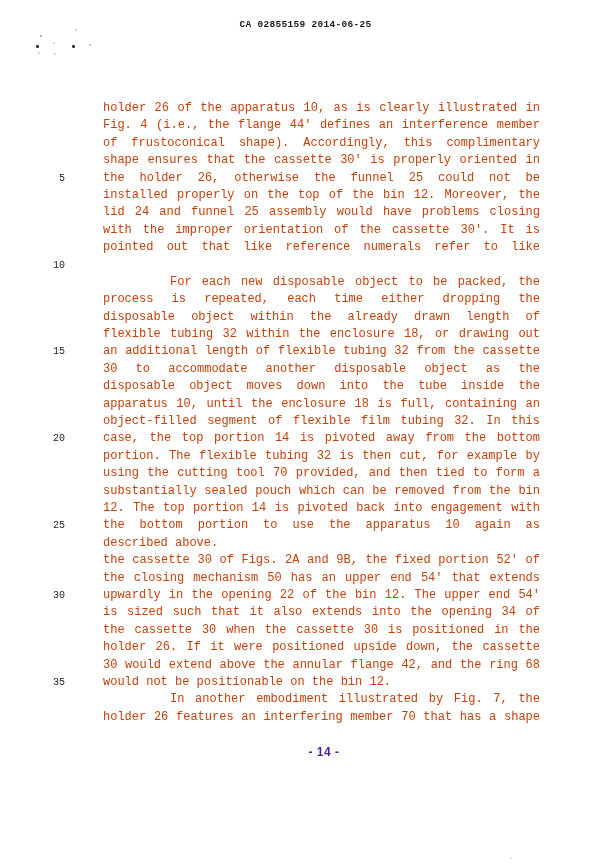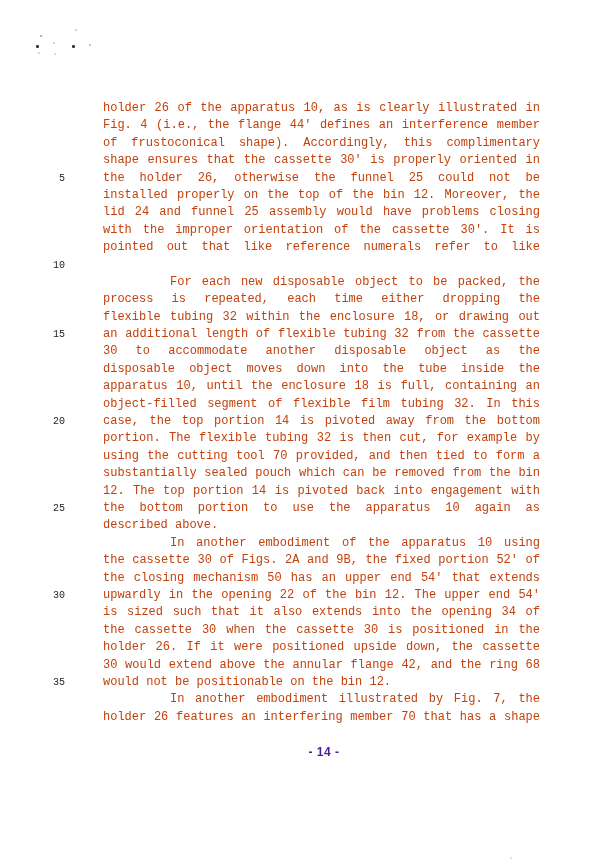--- a/index.html
+++ b/index.html
@@ -55,20 +55,21 @@
     color: #4c1d95;
   }
 
   .speck { position: absolute; border-radius: 1px; }
 </style>
 </head>
 <body>
 
 <div class="page">
 
+  <div class="doc-header">CA 02855159 2014-06-25</div>
 
   <div class="speck" style="left:40px; top:35px; width:2px; height:2px; background:#9a9a9a;"></div>
   <div class="speck" style="left:75px; top:29px; width:2px; height:2px; background:#c4c4c4;"></div>
   <div class="speck" style="left:36px; top:45px; width:3px; height:3px; background:#3a3a3a;"></div>
   <div class="speck" style="left:53px; top:42px; width:2px; height:2px; background:#cccccc;"></div>
   <div class="speck" style="left:72px; top:45px; width:3px; height:3px; background:#3a3a3a;"></div>
   <div class="speck" style="left:89px; top:44px; width:2px; height:2px; background:#b5b5b5;"></div>
   <div class="speck" style="left:38px; top:52px; width:2px; height:2px; background:#c9c9c9;"></div>
   <div class="speck" style="left:54px; top:53px; width:2px; height:2px; background:#cfcfcf;"></div>
   <div class="speck" style="left:510px; top:857px; width:2px; height:2px; background:#d8d8d8;"></div>
@@ -105,20 +106,23 @@
       <div class="line">
         <span class="num">10</span>
       </div>
       <div class="line">
         <span class="txt j ind">For each new disposable object to be packed, the</span>
       </div>
       <div class="line">
         <span class="txt j">process is repeated, each time either dropping the</span>
       </div>
       <div class="line">
+        <span class="txt j">disposable object within the already drawn length of</span>
+      </div>
+      <div class="line">
         <span class="txt j">flexible tubing 32 within the enclosure 18, or drawing out</span>
       </div>
       <div class="line">
         <span class="num">15</span>
         <span class="txt j">an additional length of flexible tubing 32 from the cassette</span>
       </div>
       <div class="line">
         <span class="txt j">30 to accommodate another disposable object as the</span>
       </div>
       <div class="line">
@@ -147,23 +151,20 @@
         <span class="txt j">12.  The top portion 14 is pivoted back into engagement with</span>
       </div>
       <div class="line">
         <span class="num">25</span>
         <span class="txt j">the bottom portion to use the apparatus 10 again as</span>
       </div>
       <div class="line">
         <span class="txt">described above.</span>
       </div>
       <div class="line">
-        <span class="txt j ind">In another embodiment of the apparatus 10 using</span>
-      </div>
-      <div class="line">
         <span class="txt j">the cassette 30 of Figs. 2A and 9B, the fixed portion 52' of</span>
       </div>
       <div class="line">
         <span class="txt j">the closing mechanism 50 has an upper end 54' that extends</span>
       </div>
       <div class="line">
         <span class="num">30</span>
         <span class="txt j">upwardly in the opening 22 of the bin 12.  The upper end 54'</span>
       </div>
       <div class="line">

